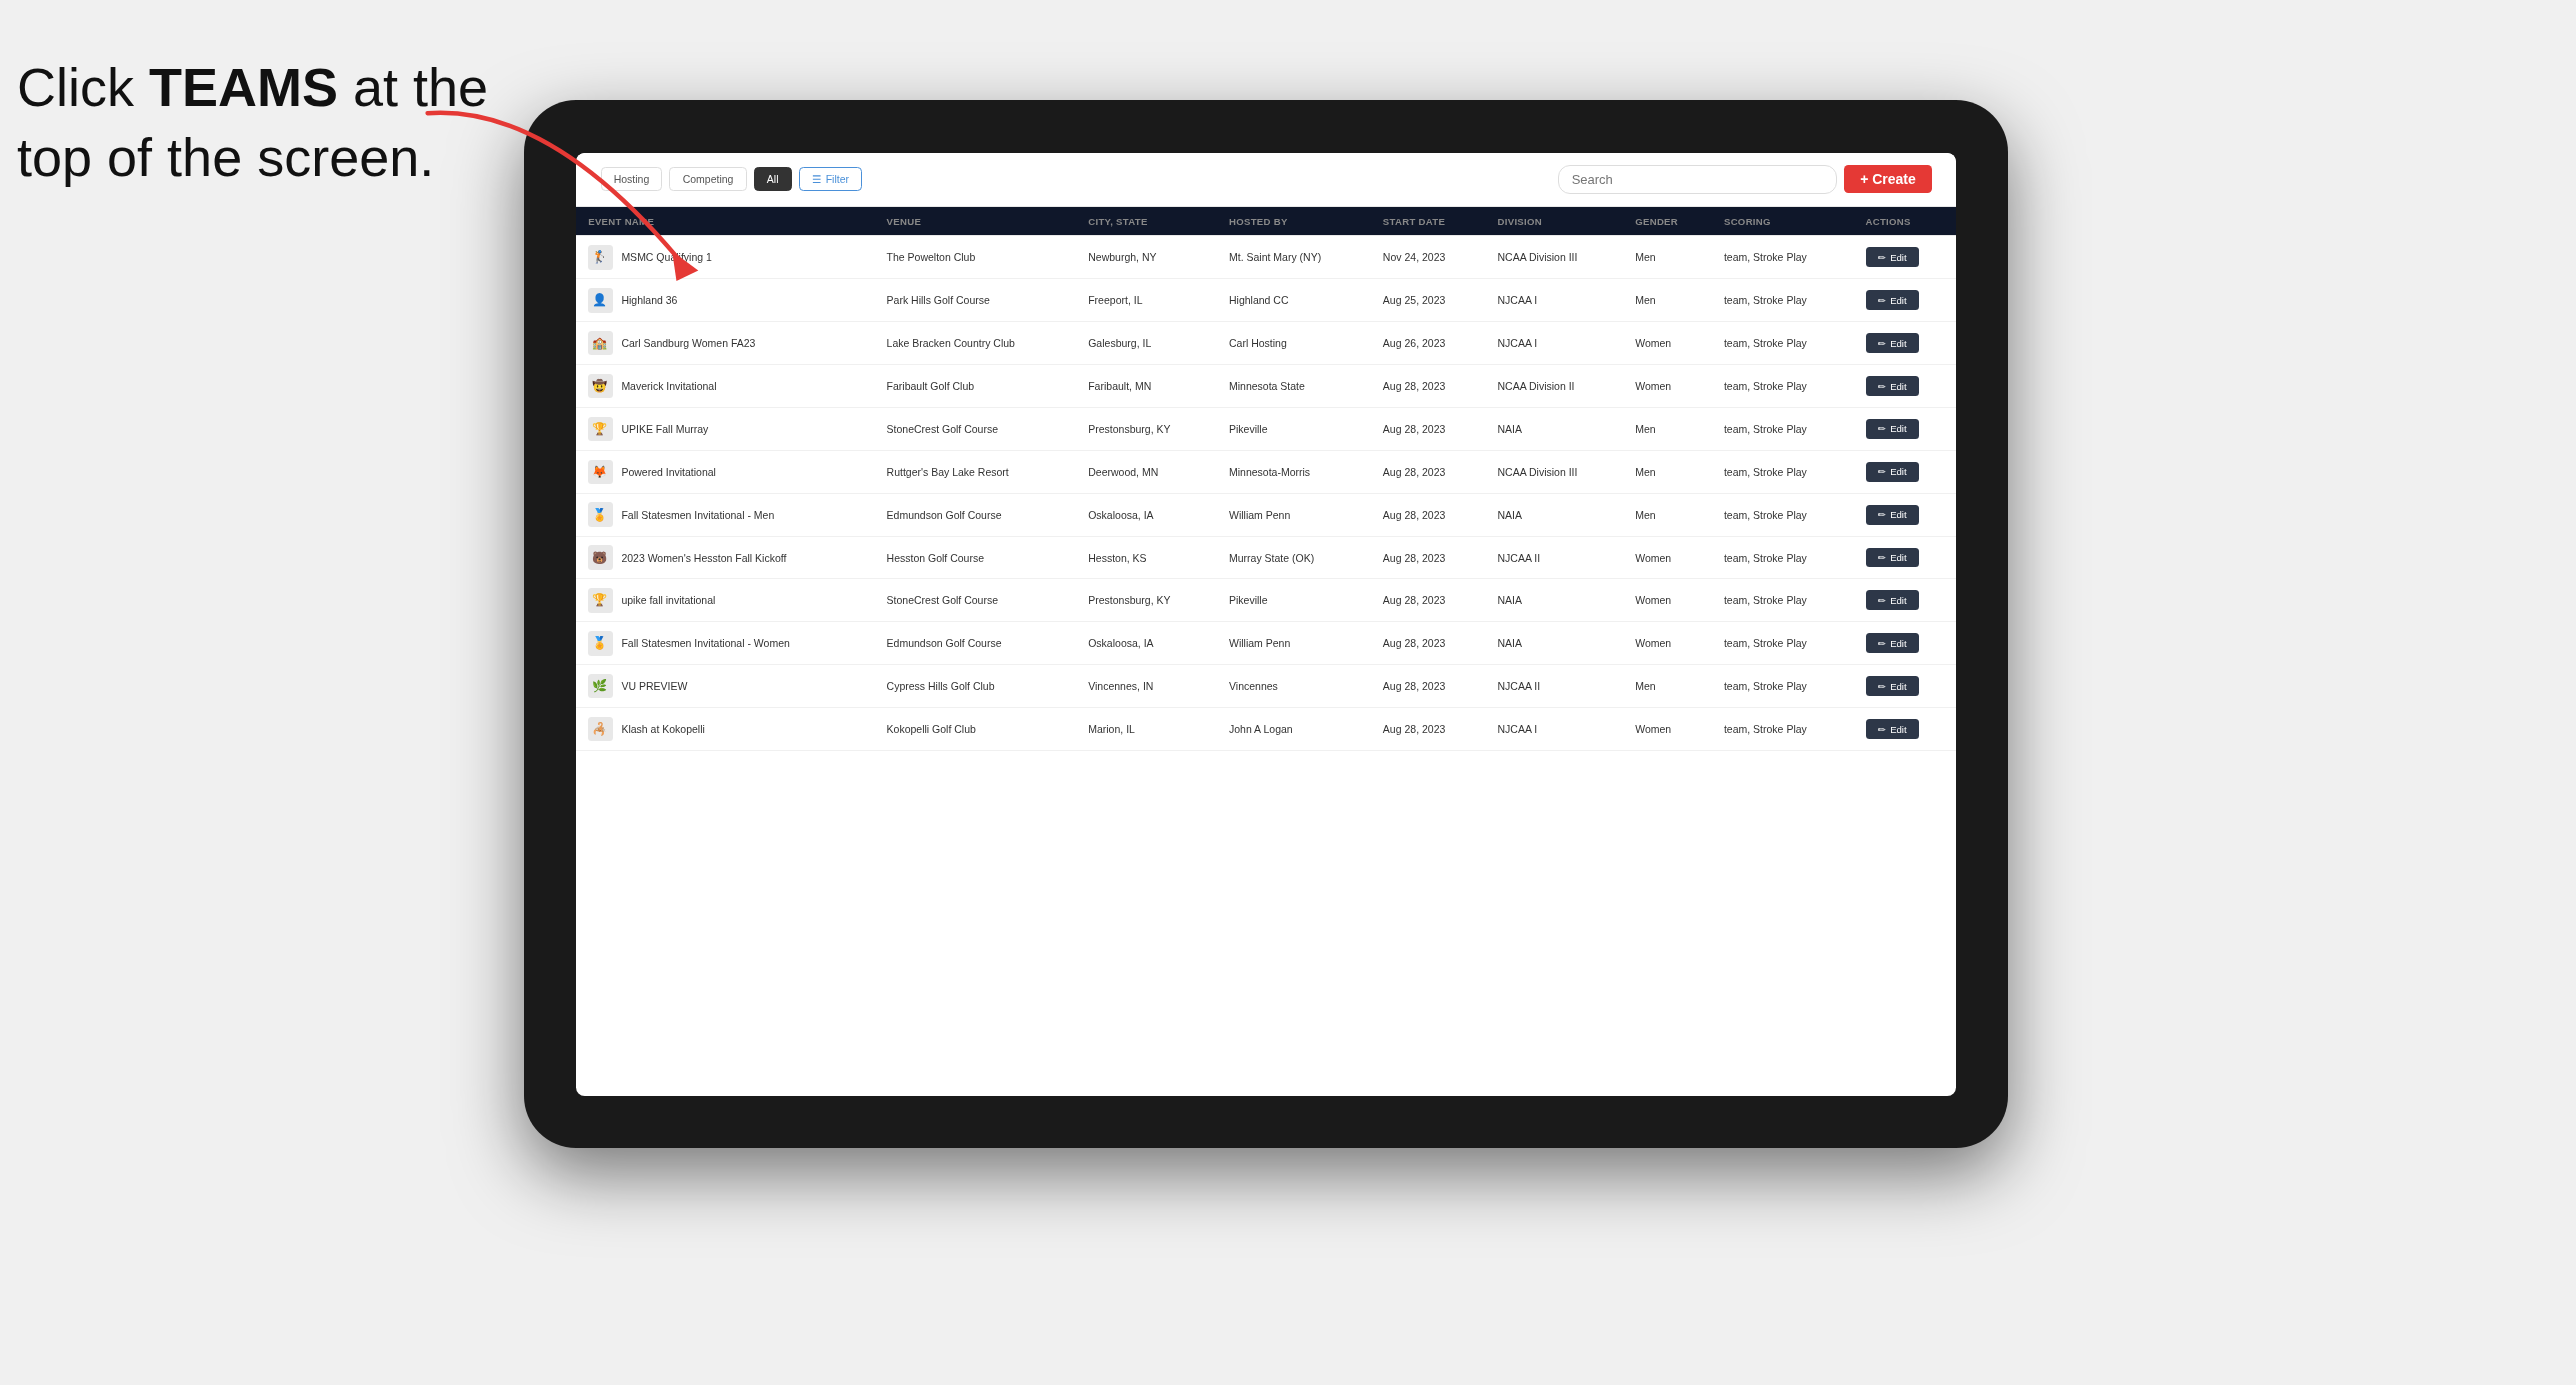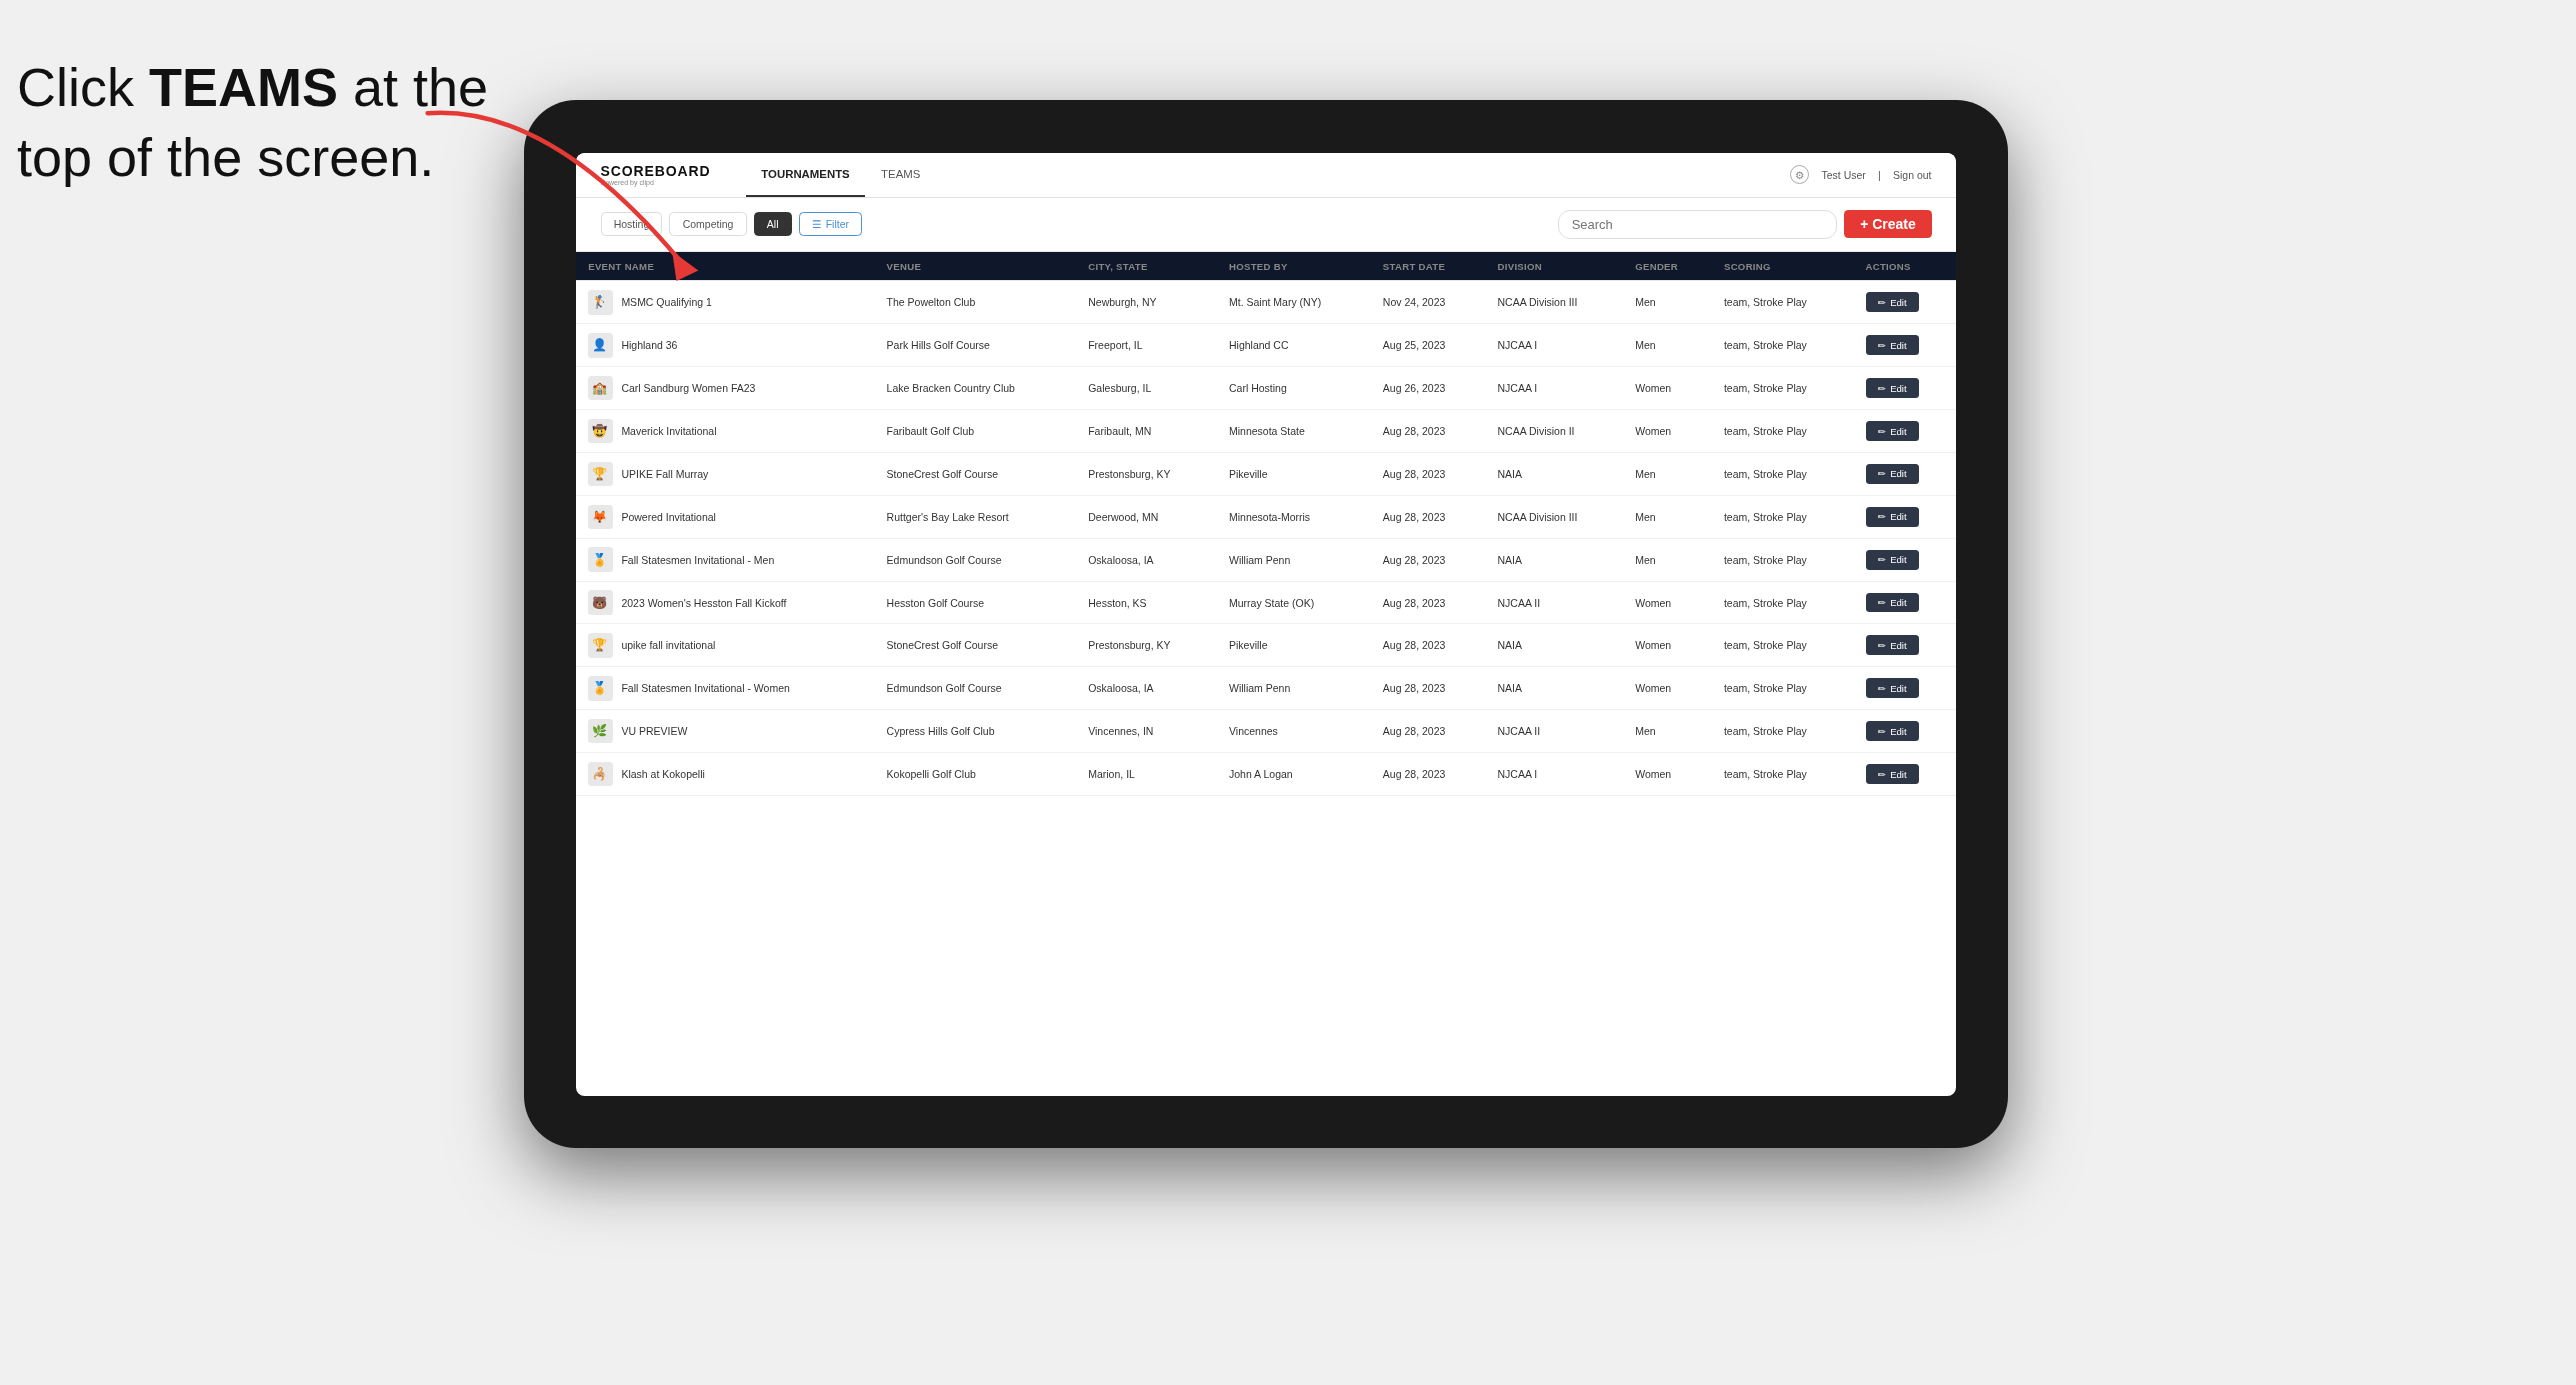--- a/index.html
+++ b/index.html
@@ -268,40 +268,20 @@
 <div class="arrow-container">
   <svg viewBox="0 0 500 300" fill="none" xmlns="http://www.w3.org/2000/svg">
     <path d="M 60 30 Q 200 20 350 200" stroke="#e53935" stroke-width="5" fill="none" stroke-linecap="round"></path>
     <polygon points="340,188 370,210 345,222" fill="#e53935"></polygon>
   </svg>
 </div>
 
 <div class="tablet-outer">
   <div class="tablet-screen">
 
-    <div class="top-nav">
-      <div class="logo-area">
-        <span class="logo-title">SCOREBOARD</span>
-        <span class="logo-sub">Powered by clipd</span>
-      </div>
-      <div class="nav-tabs">
-        <div class="nav-tab active">
-          <span>TOURNAMENTS</span>
-        </div>
-        <div class="nav-tab">
-          <span>TEAMS</span>
-        </div>
-      </div>
-      <div class="nav-right">
-        <div class="settings-icon">⚙</div>
-        <span>Test User</span>
-        <span>|</span>
-        <span style="cursor:pointer; color:#555;">Sign out</span>
-      </div>
-    </div>
 
     <div class="toolbar">
       <button class="filter-btn">Hosting</button>
       <button class="filter-btn">Competing</button>
       <button class="filter-btn active">All</button>
       <button class="filter-btn-icon">
         <span>☰</span>
         <span>Filter</span>
       </button>
       <input class="search-box" type="text" placeholder="Search" style="">

